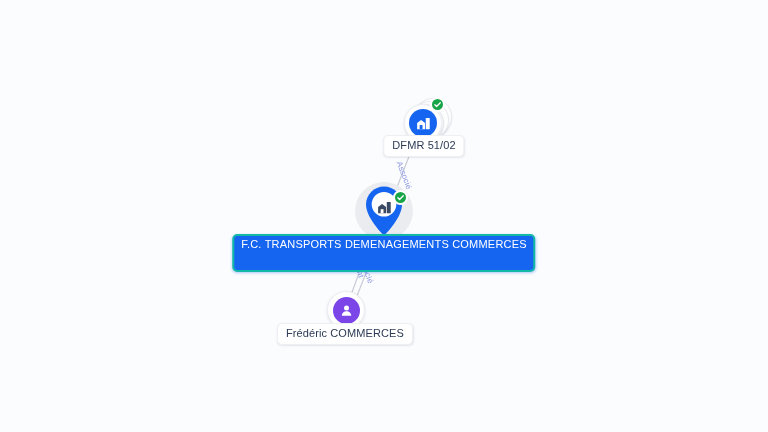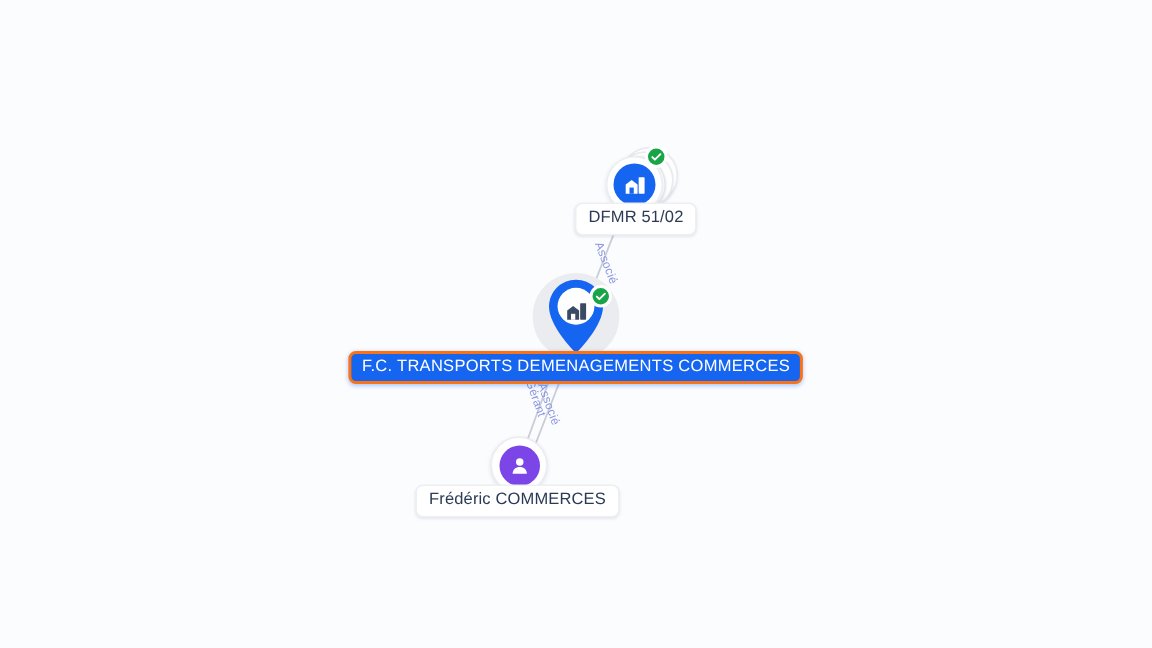--- a/index.html
+++ b/index.html
@@ -161,24 +161,24 @@
     border-radius: 5px;
     background: #ffffff;
     color: #2b3a55;
     border: 1px solid #edeff3;
     box-shadow: 0 1px 2px rgba(30,40,80,0.10);
     letter-spacing: 0.1px;
   }
   .node-label.selected {
     background: #1565f0;
     color: #ffffff;
-    border: 2px solid #f97316;
+    border: 2px solid #14b8a6;
     box-shadow: 0 1px 3px rgba(21,101,240,0.35);
     font-size: 11px;
-    padding: 2px 7px 3px 7px;
+    padding: 2px 7px 19px 7px;
     letter-spacing: 0.2px;
   }
 
   
   .edge-label {
     position: absolute;
     font-size: 8px;
     line-height: 9px;
     color: #8b95e0;
     white-space: nowrap;

